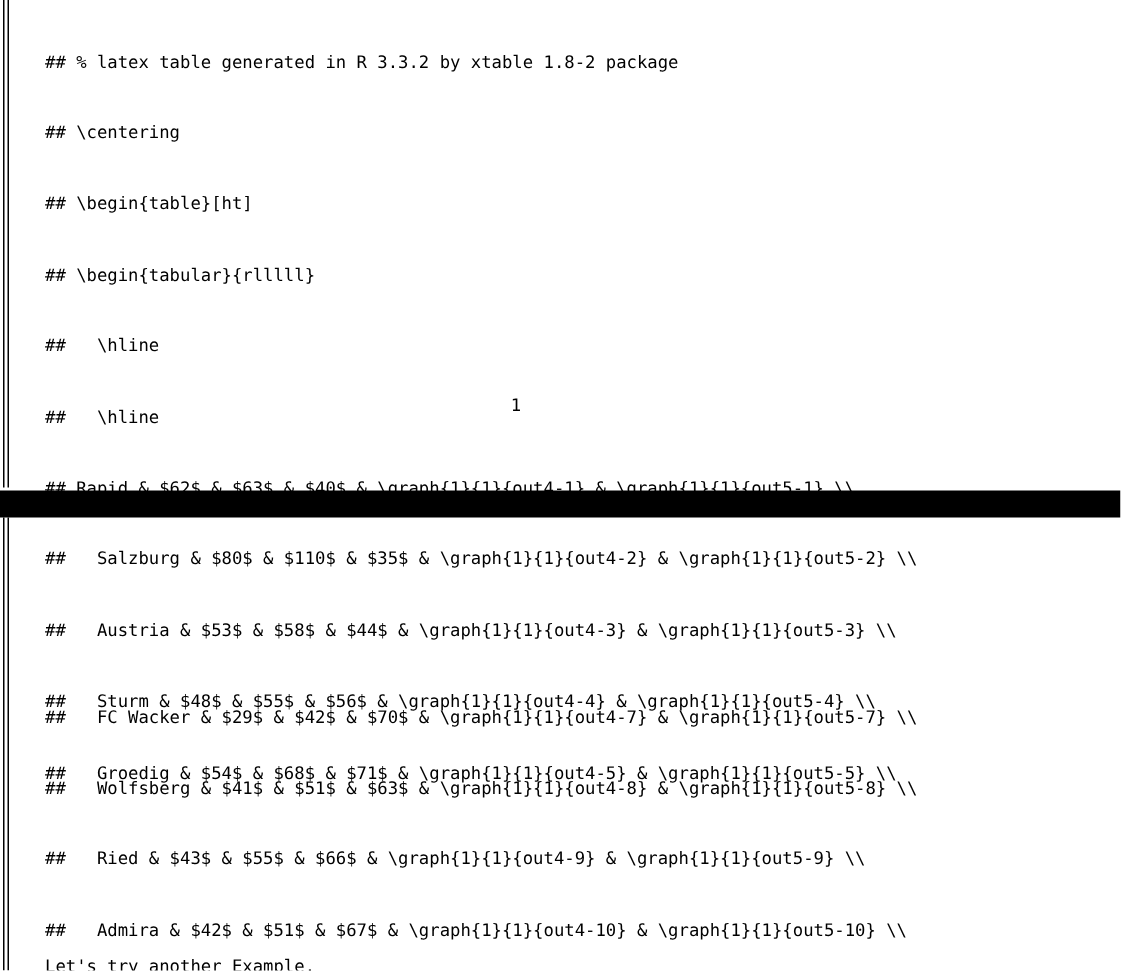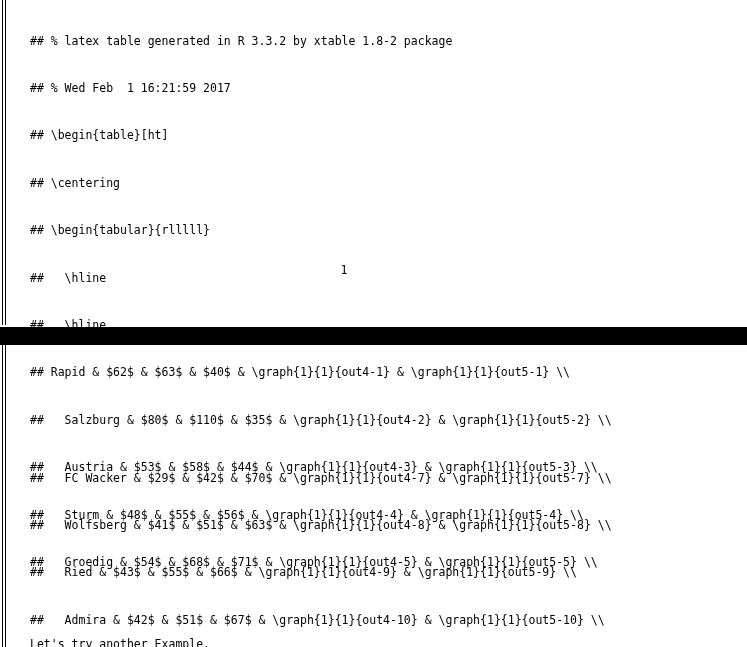--- a/index.html
+++ b/index.html
@@ -81,23 +81,22 @@
 </head>
 <body>
 
 <div class="page">
 
   <div class="gutter-line" style="height:325px;"></div>
   <div class="gutter-line second" style="height:325px;"></div>
 
   <div class="block block-top">
     <span class="code-line">## % latex table generated in R 3.3.2 by xtable 1.8-2 package</span>
-    <span class="code-line">## % Wed Feb  1 16:21:59 2017</span>
+    <span class="code-line">## \centering</span>
     <span class="code-line">## \begin{table}[ht]</span>
-    <span class="code-line">## \centering</span>
     <span class="code-line">## \begin{tabular}{rlllll}</span>
     <span class="code-line">##   \hline</span>
     <span class="code-line">##   \hline</span>
     <span class="code-line">## Rapid &amp; $62$ &amp; $63$ &amp; $40$ &amp; \graph{1}{1}{out4-1} &amp; \graph{1}{1}{out5-1} \\</span>
     <span class="code-line">##   Salzburg &amp; $80$ &amp; $110$ &amp; $35$ &amp; \graph{1}{1}{out4-2} &amp; \graph{1}{1}{out5-2} \\</span>
     <span class="code-line">##   Austria &amp; $53$ &amp; $58$ &amp; $44$ &amp; \graph{1}{1}{out4-3} &amp; \graph{1}{1}{out5-3} \\</span>
     <span class="code-line">##   Sturm &amp; $48$ &amp; $55$ &amp; $56$ &amp; \graph{1}{1}{out4-4} &amp; \graph{1}{1}{out5-4} \\</span>
     <span class="code-line">##   Groedig &amp; $54$ &amp; $68$ &amp; $71$ &amp; \graph{1}{1}{out4-5} &amp; \graph{1}{1}{out5-5} \\</span>
     
   </div>

